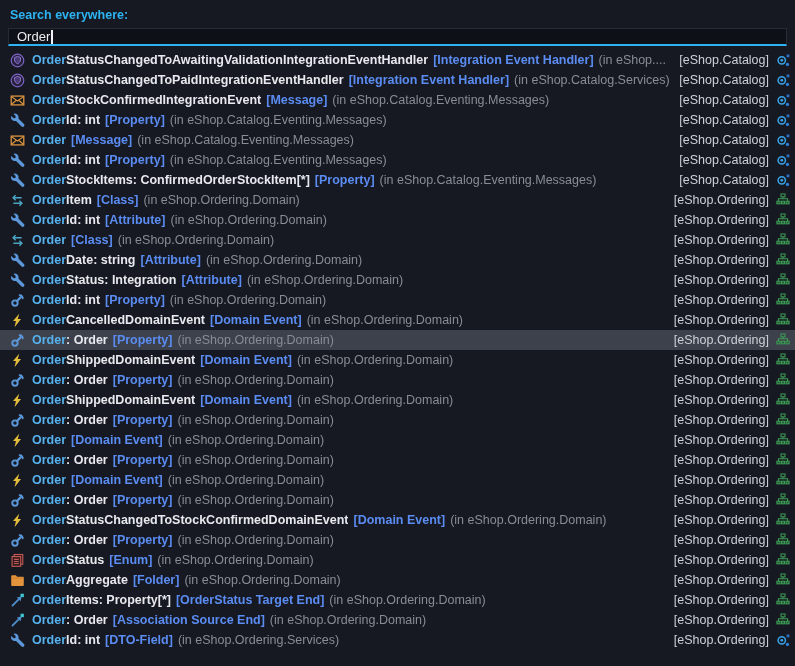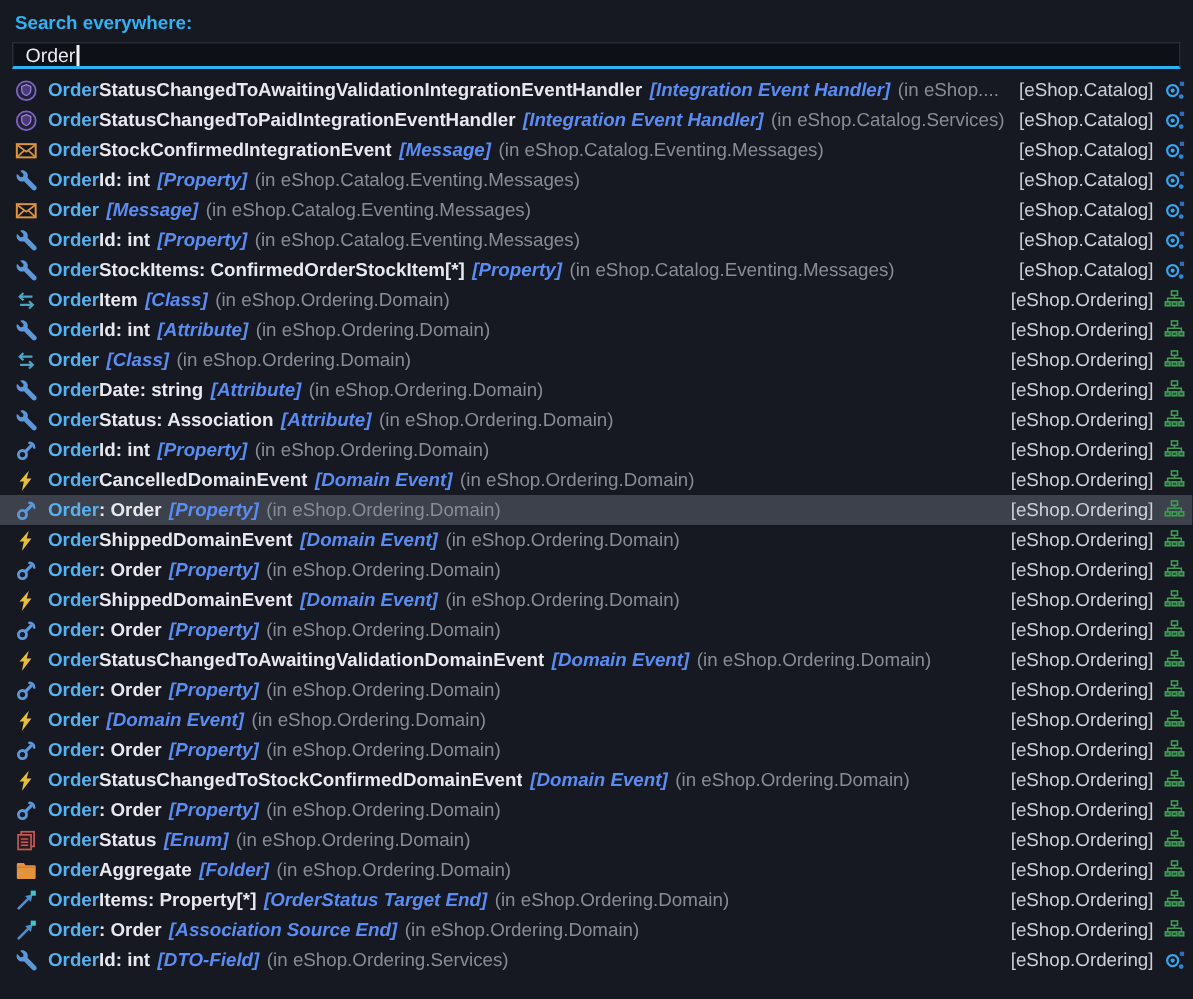--- a/index.html
+++ b/index.html
@@ -36,21 +36,21 @@
     font-size:12.5px; white-space:pre; overflow:hidden;
     cursor:default;
   }
   .row.selected { background:var(--selection,#3c414c); }
   .icon { width:15px; height:15px; flex:0 0 auto; display:flex; align-items:center; justify-content:center; margin-right:7px; }
   .icon svg { width:15px; height:15px; display:block; }
   .icon.right { margin-right:0; margin-left:7px; width:14px; height:14px; }
   .icon.right svg { width:14px; height:14px; }
   .m { color:var(--match,#56b2ee); font-weight:bold; flex:0 0 auto; }
   .n { color:#e7e9ee; font-weight:bold; flex:0 1 auto; min-width:0; overflow:hidden; }
-  .t { color:var(--type,#5b8cf2); font-weight:bold; margin-left:5px; flex:0 0 auto;font-style:italic; }
+  .t { color:var(--type,#5b8cf2); font-weight:bold; margin-left:5px; flex:0 0 auto; }
   .l { color:#878c96; margin-left:5px; flex:0 4 auto; min-width:0; overflow:hidden;text-align:right; }
   .spacer { flex:1 1 0; min-width:4px; }
   .tag { color:#ccd1d8; flex:0 0 auto; }
   .bottom-strip { height:8px; background:#07090d; margin-top:auto; }
 </style>
 </head>
 <body>
 
 <div class="panel">
   <div class="search-label">Search everywhere:</div>
@@ -163,21 +163,21 @@
             <rect x="5.7" y="1.1" width="4.6" height="3.3"></rect>
             <path d="M8 4.4v2.2M2.8 9.2V6.6h10.4v2.6"></path>
             <rect x="1" y="9.4" width="3.6" height="3" fill="#245c33"></rect>
             <rect x="6.2" y="9.4" width="3.6" height="3" fill="#245c33"></rect>
             <rect x="11.4" y="9.4" width="3.6" height="3" fill="#245c33"></rect>
           </svg></span></div>
       <div class="row"><span class="icon"><svg viewBox="0 0 16 16">
             <g transform="scale(-0.028,0.028) translate(-551,20)">
               <path fill="#5b97d9" d="M507.7 109.1c-2.2-9-13.5-12.1-20.1-5.5l-74.4 74.4-67.9-11.3-11.3-67.9 74.4-74.4c6.6-6.6 3.4-17.9-5.7-20.2-47.4-11.7-99.6.9-136.6 37.9-39.6 39.6-50.6 97.1-34 147.2L18.7 402.8c-25 25-25 65.5 0 90.5s65.5 25 90.5 0l213.2-213.2c50.1 16.7 107.5 5.7 147.4-34.2 37.1-37.1 49.7-89.3 37.9-136.8z"></path>
             </g>
-          </svg></span><span class="m">Order</span><span class="n">Status: Association</span><span class="t">[Attribute]</span><span class="l">(in eShop.Ordering.Domain)</span><span class="spacer"></span><span class="tag">[eShop.Ordering]</span><span class="icon right"><svg viewBox="0 0 16 16" fill="none" stroke="#3f9b55" stroke-width="1.2">
+          </svg></span><span class="m">Order</span><span class="n">Status: Integration</span><span class="t">[Attribute]</span><span class="l">(in eShop.Ordering.Domain)</span><span class="spacer"></span><span class="tag">[eShop.Ordering]</span><span class="icon right"><svg viewBox="0 0 16 16" fill="none" stroke="#3f9b55" stroke-width="1.2">
             <rect x="5.7" y="1.1" width="4.6" height="3.3"></rect>
             <path d="M8 4.4v2.2M2.8 9.2V6.6h10.4v2.6"></path>
             <rect x="1" y="9.4" width="3.6" height="3" fill="#245c33"></rect>
             <rect x="6.2" y="9.4" width="3.6" height="3" fill="#245c33"></rect>
             <rect x="11.4" y="9.4" width="3.6" height="3" fill="#245c33"></rect>
           </svg></span></div>
       <div class="row"><span class="icon"><svg viewBox="0 0 16 16" fill="none">
             <circle cx="5.3" cy="10.7" r="2.9" stroke="#5b97d9" stroke-width="2"></circle>
             <path d="M7.5 8.5l4.1-4.1" stroke="#5b97d9" stroke-width="2.3" stroke-linecap="round"></path>
             <path d="M10.3 2.4a3 3 0 0 1 3.3 3.3" stroke="#5b97d9" stroke-width="1.9" stroke-linecap="round"></path>
@@ -243,21 +243,21 @@
             <path d="M10.3 2.4a3 3 0 0 1 3.3 3.3" stroke="#5b97d9" stroke-width="1.9" stroke-linecap="round"></path>
           </svg></span><span class="m">Order</span><span class="n">: Order</span><span class="t">[Property]</span><span class="l">(in eShop.Ordering.Domain)</span><span class="spacer"></span><span class="tag">[eShop.Ordering]</span><span class="icon right"><svg viewBox="0 0 16 16" fill="none" stroke="#3f9b55" stroke-width="1.2">
             <rect x="5.7" y="1.1" width="4.6" height="3.3"></rect>
             <path d="M8 4.4v2.2M2.8 9.2V6.6h10.4v2.6"></path>
             <rect x="1" y="9.4" width="3.6" height="3" fill="#245c33"></rect>
             <rect x="6.2" y="9.4" width="3.6" height="3" fill="#245c33"></rect>
             <rect x="11.4" y="9.4" width="3.6" height="3" fill="#245c33"></rect>
           </svg></span></div>
       <div class="row"><span class="icon"><svg viewBox="0 0 16 16">
             <path d="M9.8.8L3.2 8.6h3.1L4.9 15.2l6.8-8.8H8.3L9.8.8z" fill="#e5bd3d"></path>
-          </svg></span><span class="m">Order</span><span class="n">StatusChangedToAwaitingValidationDomainEvent</span><span class="t">[Domain Event]</span><span class="l">(in eShop.Ordering.Domain)</span><span class="spacer"></span><span class="tag">[eShop.Ordering]</span><span class="icon right"><svg viewBox="0 0 16 16" fill="none" stroke="#3f9b55" stroke-width="1.2">
+          </svg></span><span class="m">Order</span><span class="t">[Domain Event]</span><span class="l">(in eShop.Ordering.Domain)</span><span class="spacer"></span><span class="tag">[eShop.Ordering]</span><span class="icon right"><svg viewBox="0 0 16 16" fill="none" stroke="#3f9b55" stroke-width="1.2">
             <rect x="5.7" y="1.1" width="4.6" height="3.3"></rect>
             <path d="M8 4.4v2.2M2.8 9.2V6.6h10.4v2.6"></path>
             <rect x="1" y="9.4" width="3.6" height="3" fill="#245c33"></rect>
             <rect x="6.2" y="9.4" width="3.6" height="3" fill="#245c33"></rect>
             <rect x="11.4" y="9.4" width="3.6" height="3" fill="#245c33"></rect>
           </svg></span></div>
       <div class="row"><span class="icon"><svg viewBox="0 0 16 16" fill="none">
             <circle cx="5.3" cy="10.7" r="2.9" stroke="#5b97d9" stroke-width="2"></circle>
             <path d="M7.5 8.5l4.1-4.1" stroke="#5b97d9" stroke-width="2.3" stroke-linecap="round"></path>
             <path d="M10.3 2.4a3 3 0 0 1 3.3 3.3" stroke="#5b97d9" stroke-width="1.9" stroke-linecap="round"></path>

